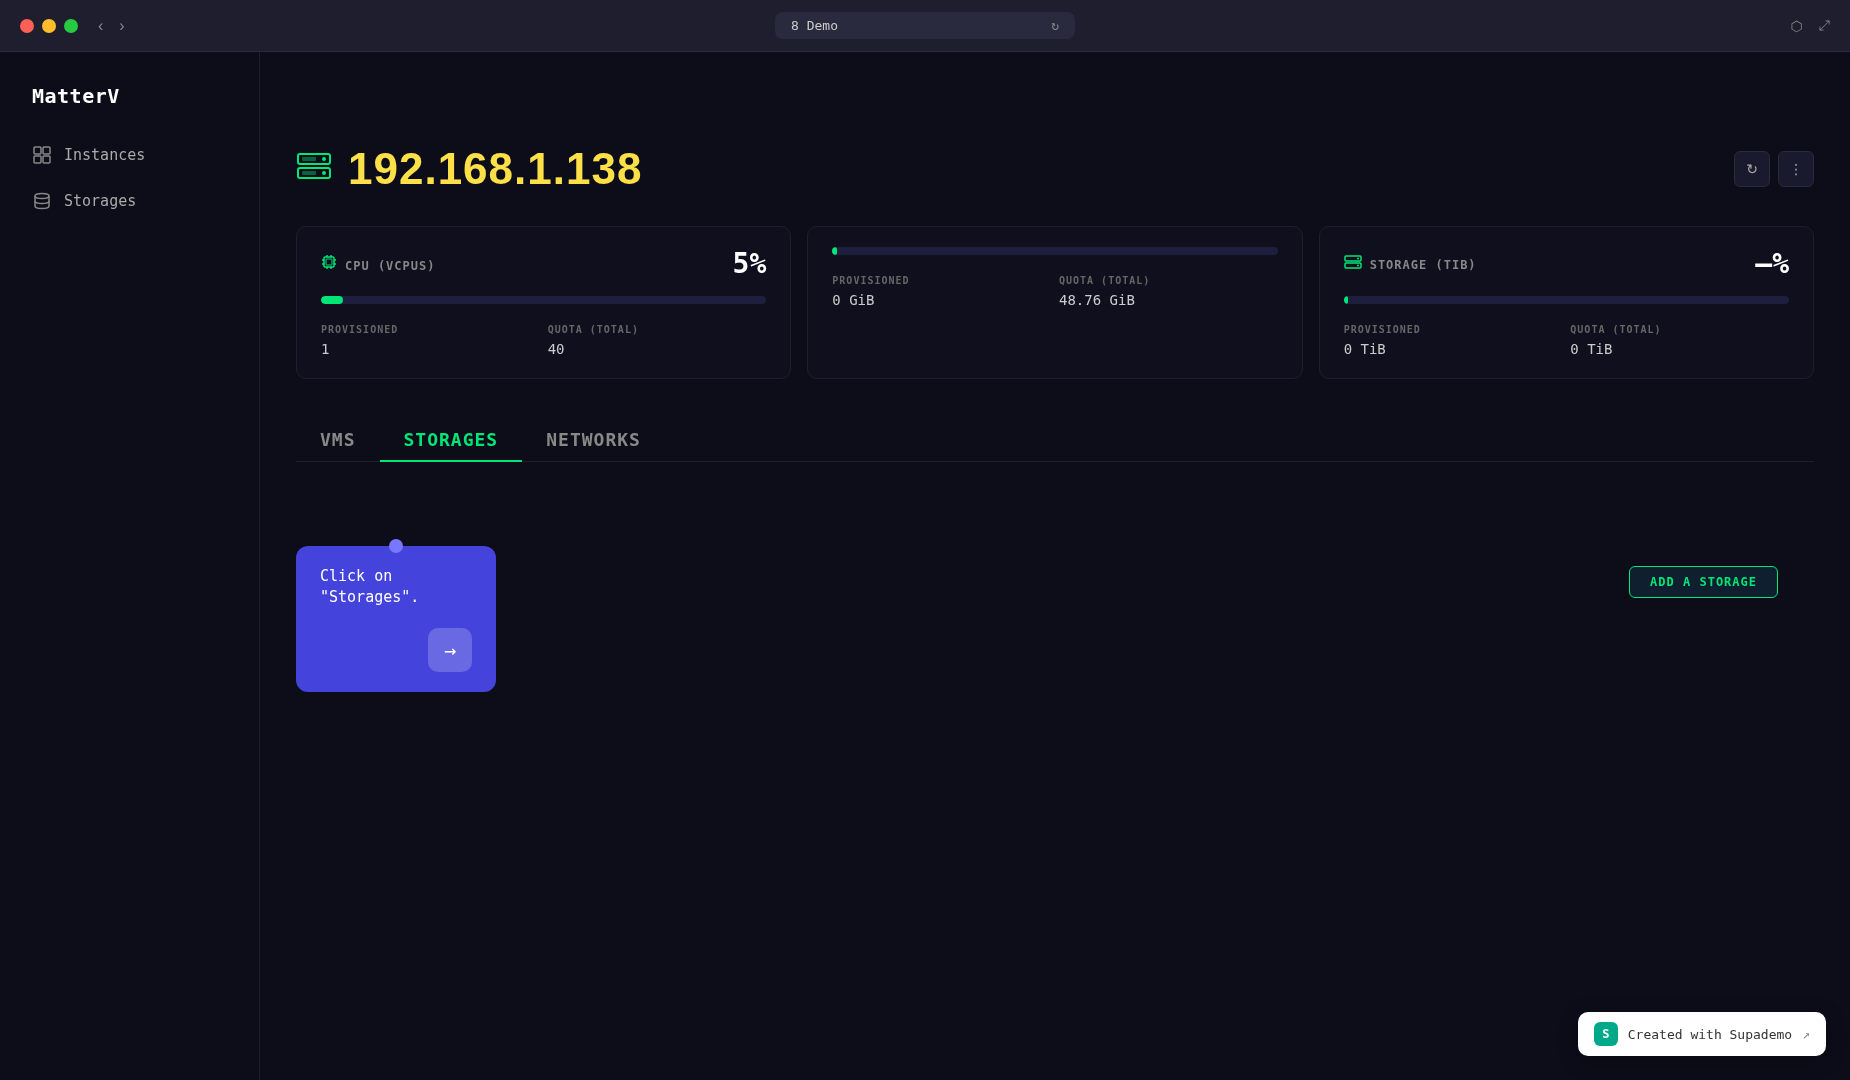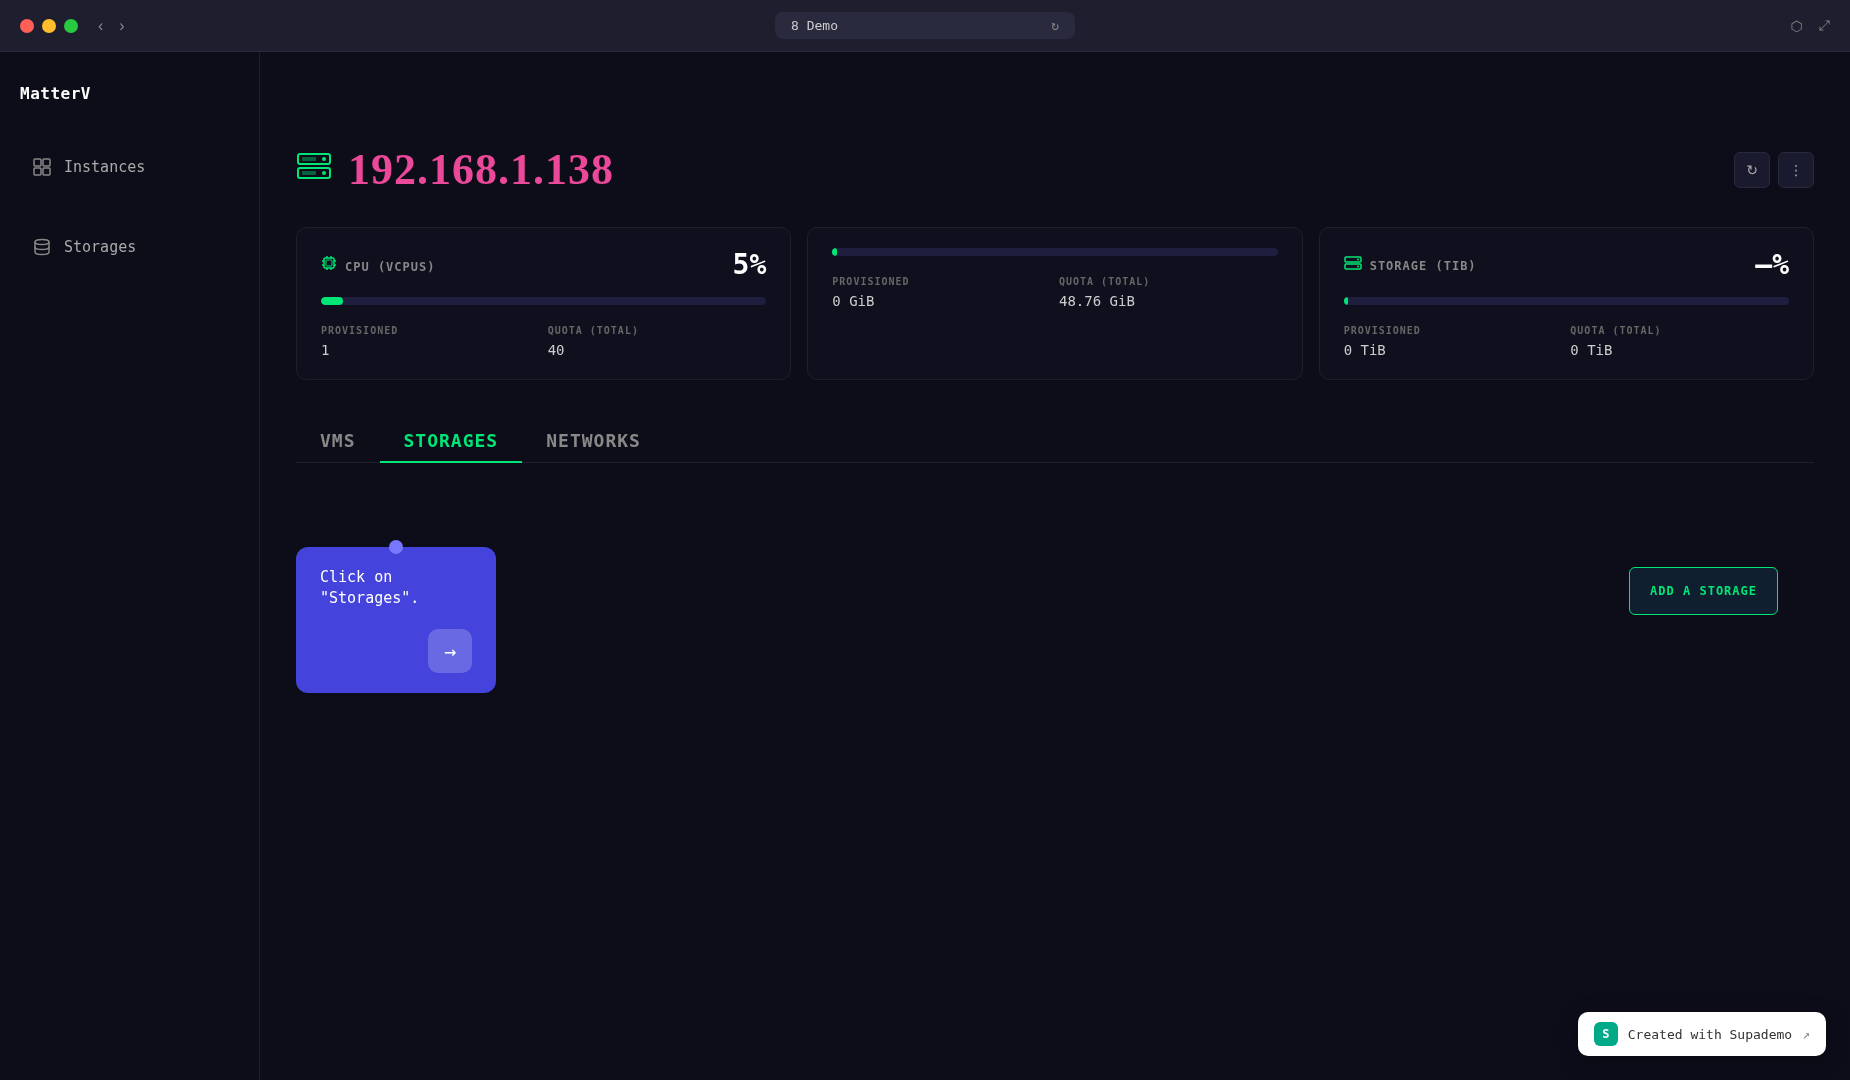--- a/index.html
+++ b/index.html
@@ -87,42 +87,42 @@
     .sidebar {
       width: 260px;
       background: #0d0d1a;
       border-right: 1px solid #1e1e2e;
       display: flex;
       flex-direction: column;
       padding-top: 16px;
     }
 
     .sidebar-logo {
-      padding: 16px 20px 24px;
+      padding: 16px 32px 24px;
       color: #ffffff;
-      font-size: 16px;
+      font-size: 20px;
       font-weight: 600;
       letter-spacing: 0.5px;
     }
 
     .sidebar-nav {
       display: flex;
       flex-direction: column;
     }
 
     .sidebar-item {
       display: flex;
       align-items: flex-end;
       gap: 12px;
       padding: 14px 24px;
       color: #aaa;
       font-size: 15px;
       cursor: pointer;
       border-radius: 4px;
-      margin: 17px 8px;
+      margin: 0 8px;
       transition: background 0.15s;
     }
     .sidebar-item.active {
       background: #1a1a2e;
       color: #00e676;
     }
     .sidebar-item .icon {
       font-size: 16px;
       width: 20px;
       display: inline-flex;
@@ -188,25 +188,25 @@
       align-items: center;
       gap: 16px;
     }
 
     .host-icon {
       color: #00e676;
       font-size: 28px;
     }
 
     .host-title {
-      color: #ec4899;
+      color: #fde047;
       font-size: 44px;
       font-weight: 600;
       letter-spacing: 1px;
-      font-family: Liberation Serif, serif;
+      font-family: Liberation Sans, sans-serif;
     }
 
     .host-actions {
       display: flex;
       gap: 8px;
       align-items: center;
     }
 
     .icon-btn {
       width: 36px;
@@ -380,21 +380,21 @@
     }
 
     
     .add-storage-btn {
       position: absolute;
       right: 36px;
       top: 80px;
       background: #0f1f2f;
       border: 1px solid #00e676;
       border-radius: 6px;
-      padding: 16px 20px;
+      padding: 8px 20px;
       color: #00e676;
       font-size: 12px;
       font-weight: 600;
       letter-spacing: 1px;
       text-transform: uppercase;
       font-family: monospace;
       cursor: pointer;
     }
 
     

